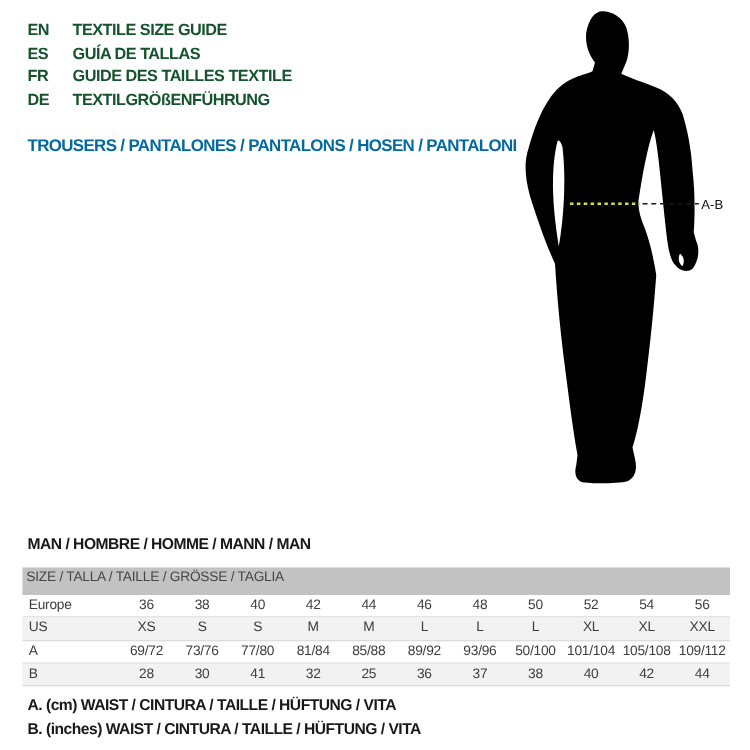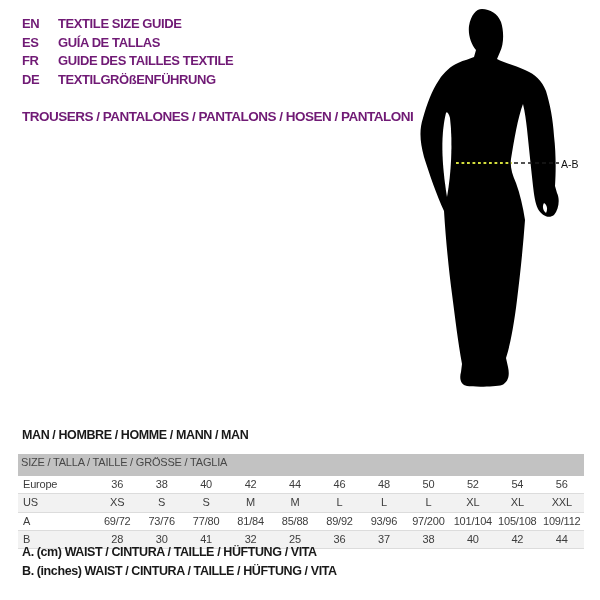--- a/index.html
+++ b/index.html
@@ -11,29 +11,29 @@
     overflow: hidden;
     -webkit-font-smoothing: antialiased;
   }
   .page { position: absolute; inset: 0; width: 600px; height: 600px; }
 
   
   .lang-list { position: absolute; left: 22px; top: 15px; }
   .lang-row {
     display: flex;
     font-weight: bold; font-size: 13px; line-height: 18.6px;
-    letter-spacing: -0.4px; color: #701a75; white-space: nowrap;
+    letter-spacing: -0.4px; color: #14532d; white-space: nowrap;
   }
   .lang-code { width: 36px; flex: 0 0 36px; }
 
   
   .category-title {
     position: absolute; left: 22px; top: 109px;
     font-weight: bold; font-size: 13.5px; letter-spacing: -0.5px;
-    color: #701a75; white-space: nowrap;
+    color: #0369a1; white-space: nowrap;
   }
 
   
   .figure-svg { position: absolute; left: 415px; top: 0px; width: 170px; height: 420px; }
 
   
   .gender-title {
     position: absolute; left: 22px; top: 428px;
     font-weight: bold; font-size: 12.5px; letter-spacing: -0.4px;
     color: #191919; white-space: nowrap;
@@ -50,21 +50,21 @@
   .trow {
     display: flex; height: 17.3px; line-height: 17.3px;
     border-bottom: 1px solid #dcdcdc;
     font-size: 11px; color: #3d3d3d; letter-spacing: -0.2px;
   }
   .trow.shaded { background: #f2f2f2; }
   .tlabel { flex: 0 0 72px; width: 72px; padding-left: 5px; text-align: left; }
   .tcell { flex: 1; text-align: center; }
 
   
-  .footnotes { position: absolute; left: 22px; top: 543px; }
+  .footnotes { position: absolute; left: 22px; top: 555px; }
   .footnote {
     font-weight: bold; font-size: 12.5px; line-height: 18.6px;
     letter-spacing: -0.4px; color: #191919; white-space: nowrap;
   }
 </style>
 </head>
 <body>
 
 <div class="page">
 
@@ -174,21 +174,21 @@
         </div>
         <div class="trow">
           <div class="tlabel">A</div>
           <div class="tcell">69/72</div>
           <div class="tcell">73/76</div>
           <div class="tcell">77/80</div>
           <div class="tcell">81/84</div>
           <div class="tcell">85/88</div>
           <div class="tcell">89/92</div>
           <div class="tcell">93/96</div>
-          <div class="tcell">97/200</div>
+          <div class="tcell">50/100</div>
           <div class="tcell">101/104</div>
           <div class="tcell">105/108</div>
           <div class="tcell">109/112</div>
         </div>
         <div class="trow shaded">
           <div class="tlabel">B</div>
           <div class="tcell">28</div>
           <div class="tcell">30</div>
           <div class="tcell">41</div>
           <div class="tcell">32</div>

